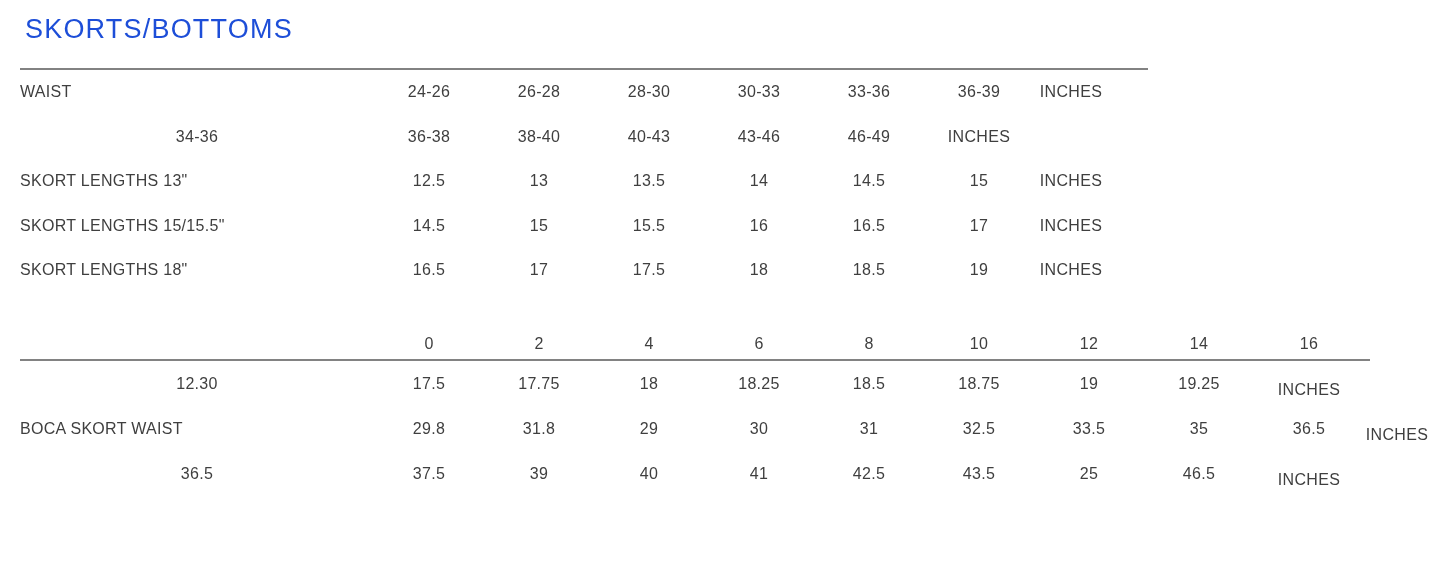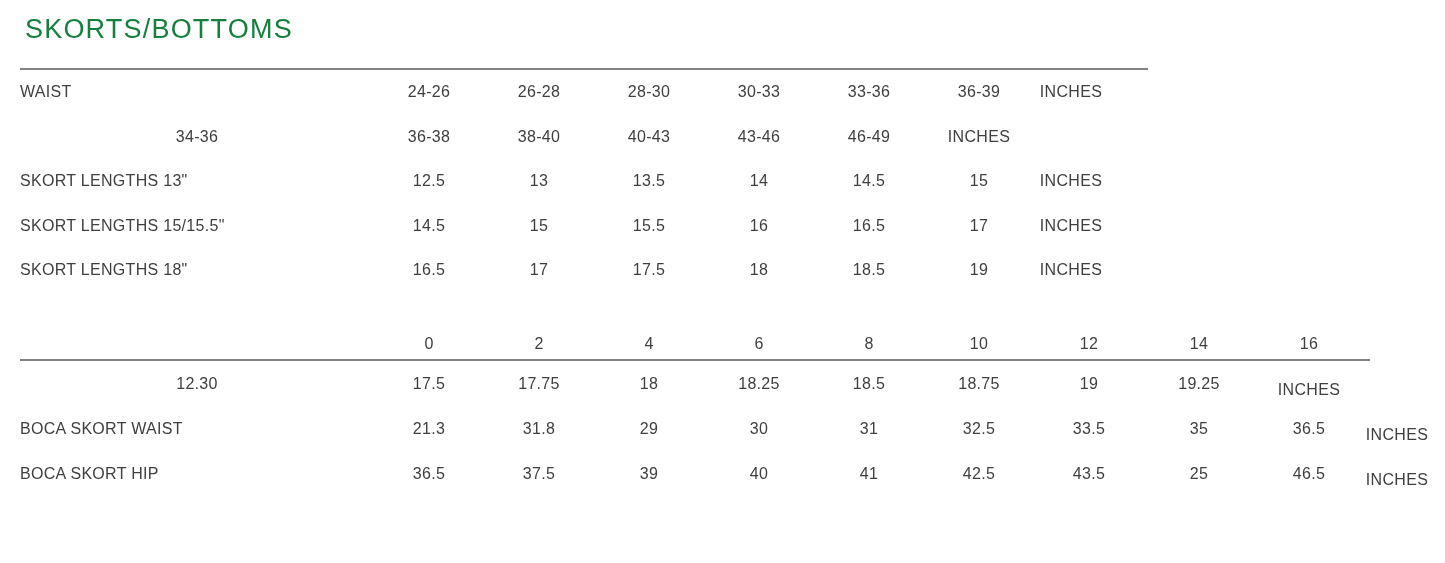--- a/index.html
+++ b/index.html
@@ -10,21 +10,21 @@
     color: #3f3f3f;
     position: relative;
     overflow: hidden;
   }
   .title {
     position: absolute;
     left: 25px; top: 14px;
     font-size: 27px;
     font-weight: 400;
     letter-spacing: 1.2px;
-    color: #15803d;
+    color: #1d4ed8;
     white-space: nowrap;
   }
   .sizes-table { position: absolute; left: 20px; }
   #table1 { top: 68px; }
   #table2 { top: 329px; }
   .grid-row {
     display: grid;
     align-items: center;
     font-size: 16px;
     letter-spacing: 0.3px;
@@ -127,34 +127,33 @@
     <div class="cell val">18.25</div>
     <div class="cell val">18.5</div>
     <div class="cell val">18.75</div>
     <div class="cell val">19</div>
     <div class="cell val">19.25</div>
     <div class="cell unit">INCHES</div>
   </div>
 
   <div class="grid-row">
     <div class="cell label">BOCA SKORT WAIST</div>
-    <div class="cell val">21.3</div>
+    <div class="cell val">29.8</div>
     <div class="cell val">31.8</div>
     <div class="cell val">29</div>
     <div class="cell val">30</div>
     <div class="cell val">31</div>
     <div class="cell val">32.5</div>
     <div class="cell val">33.5</div>
     <div class="cell val">35</div>
     <div class="cell val">36.5</div>
     <div class="cell unit">INCHES</div>
   </div>
 
   <div class="grid-row">
-    <div class="cell label">BOCA SKORT HIP</div>
     <div class="cell val">36.5</div>
     <div class="cell val">37.5</div>
     <div class="cell val">39</div>
     <div class="cell val">40</div>
     <div class="cell val">41</div>
     <div class="cell val">42.5</div>
     <div class="cell val">43.5</div>
     <div class="cell val">25</div>
     <div class="cell val">46.5</div>
     <div class="cell unit">INCHES</div>

